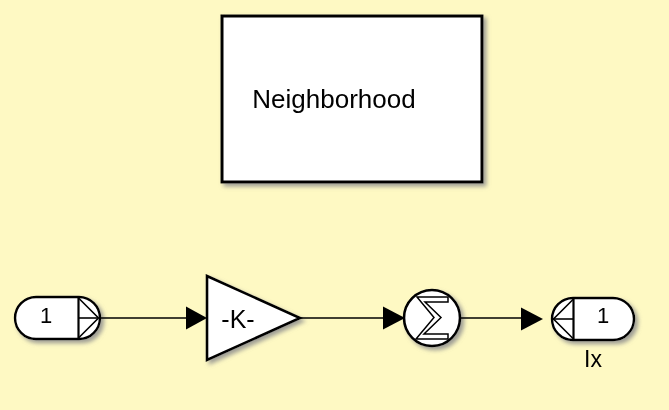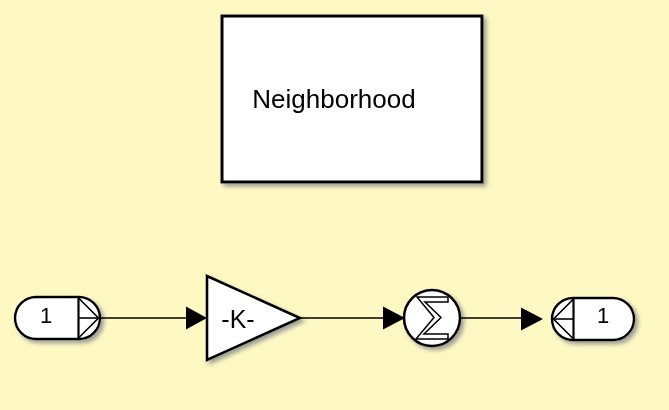--- a/index.html
+++ b/index.html
@@ -143,14 +143,15 @@
     <span>Neighborhood</span>
   </div>
 
 
   <div class="lbl" id="inport-value">1</div>
 
   <div class="lbl" id="gain-text">-K-</div>
 
   <div class="lbl" id="outport-value">1</div>
 
+  <div class="lbl" id="outport-caption">Ix</div>
 
 </div>
 
 </body></html>

